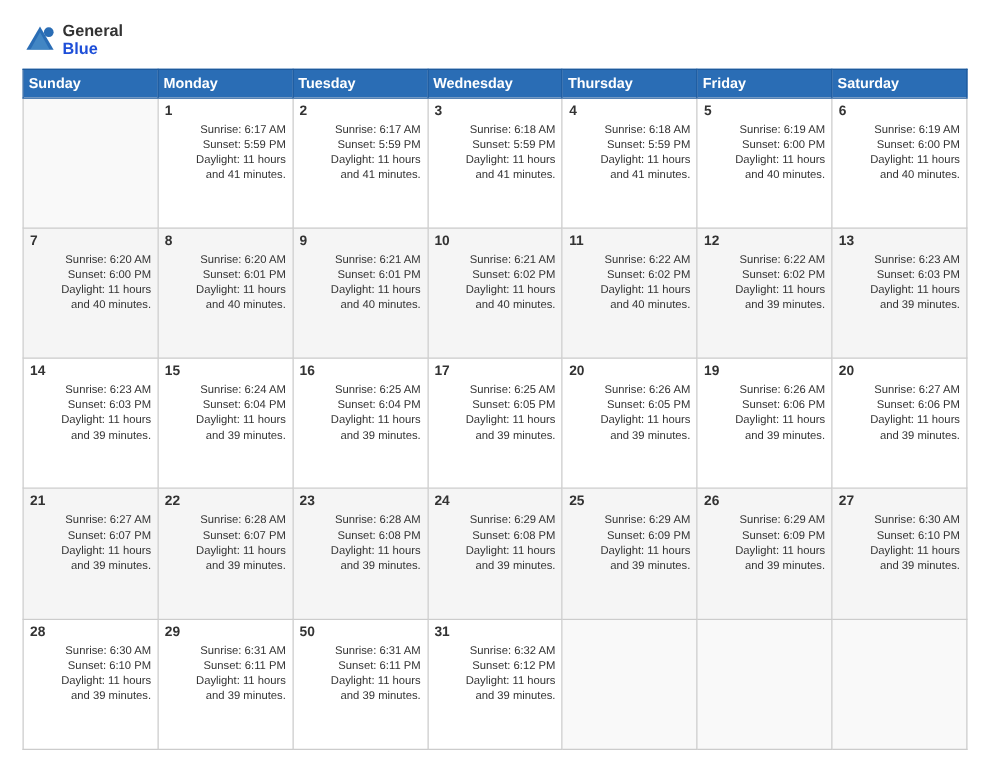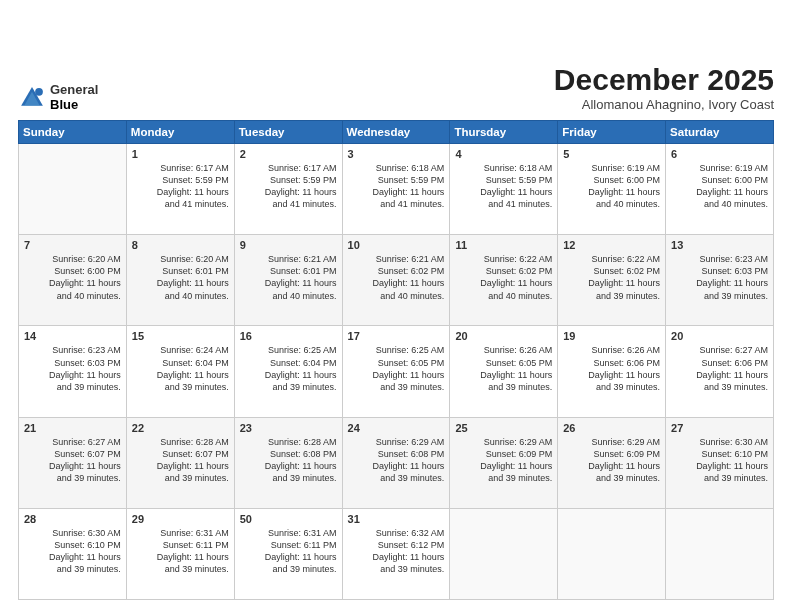--- a/index.html
+++ b/index.html
@@ -13,38 +13,37 @@
     .page {
       width: 792px;
       height: 612px;
       padding: 18px 18px 12px 18px;
       display: flex;
       flex-direction: column;
     }
     .header {
       display: flex;
       justify-content: space-between;
-      align-items: flex-end;
+      align-items: flex-start;
       margin-bottom: 8px;
-      margin-top: 45px;
     }
     .logo {
       display: flex;
       align-items: center;
       gap: 4px;
     }
     .logo-text {
       display: flex;
       flex-direction: column;
       font-size: 13px;
       font-weight: bold;
       line-height: 1.1;
     }
     .logo-text .general { color: #333; }
-    .logo-text .blue { color: #000000; }
+    .logo-text .blue { color: #1d4ed8; }
     .logo-icon {
       width: 28px;
       height: 28px;
     }
     .title-block {
       text-align: right;
     }
     .title-block h1 {
       font-size: 30px;
       font-weight: bold;
@@ -105,24 +104,20 @@
     <div class="logo">
       <svg class="logo-icon" viewBox="0 0 36 36" xmlns="http://www.w3.org/2000/svg">
         <polygon points="18,4 32,28 4,28" fill="#2a6db5"></polygon>
         <polygon points="18,10 28,28 8,28" fill="#5a9fd4" opacity="0.5"></polygon>
         <circle cx="27" cy="10" r="5" fill="#2a6db5"></circle>
       </svg>
       <div class="logo-text">
         <span class="general">General</span>
         <span class="blue">Blue</span>
       </div>
-    </div>
-    <div class="title-block">
-      <h1>December 2025</h1>
-      <div class="subtitle">Allomanou Ahagnino, Ivory Coast</div>
     </div>
   </div>
 
   <table class="calendar">
     <thead>
       <tr>
         <th>Sunday</th>
         <th>Monday</th>
         <th>Tuesday</th>
         <th>Wednesday</th>

